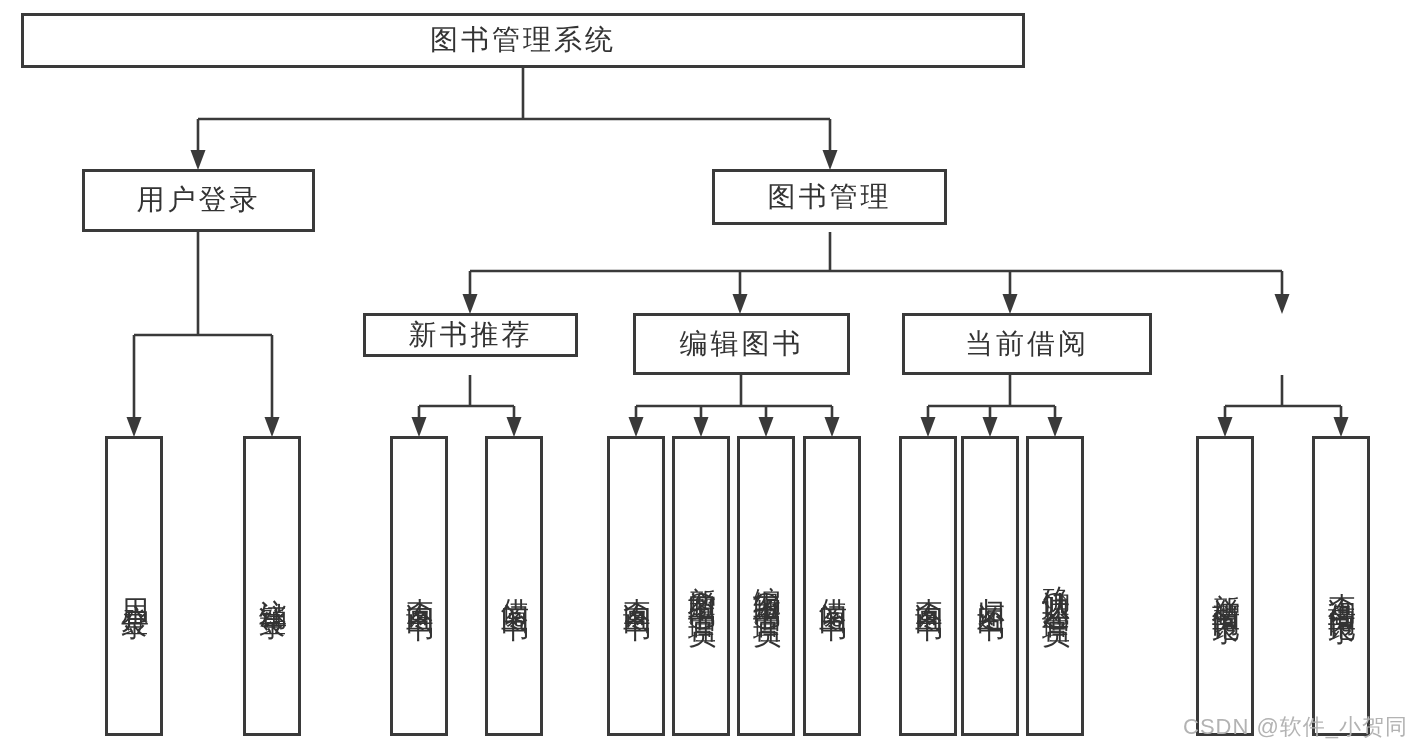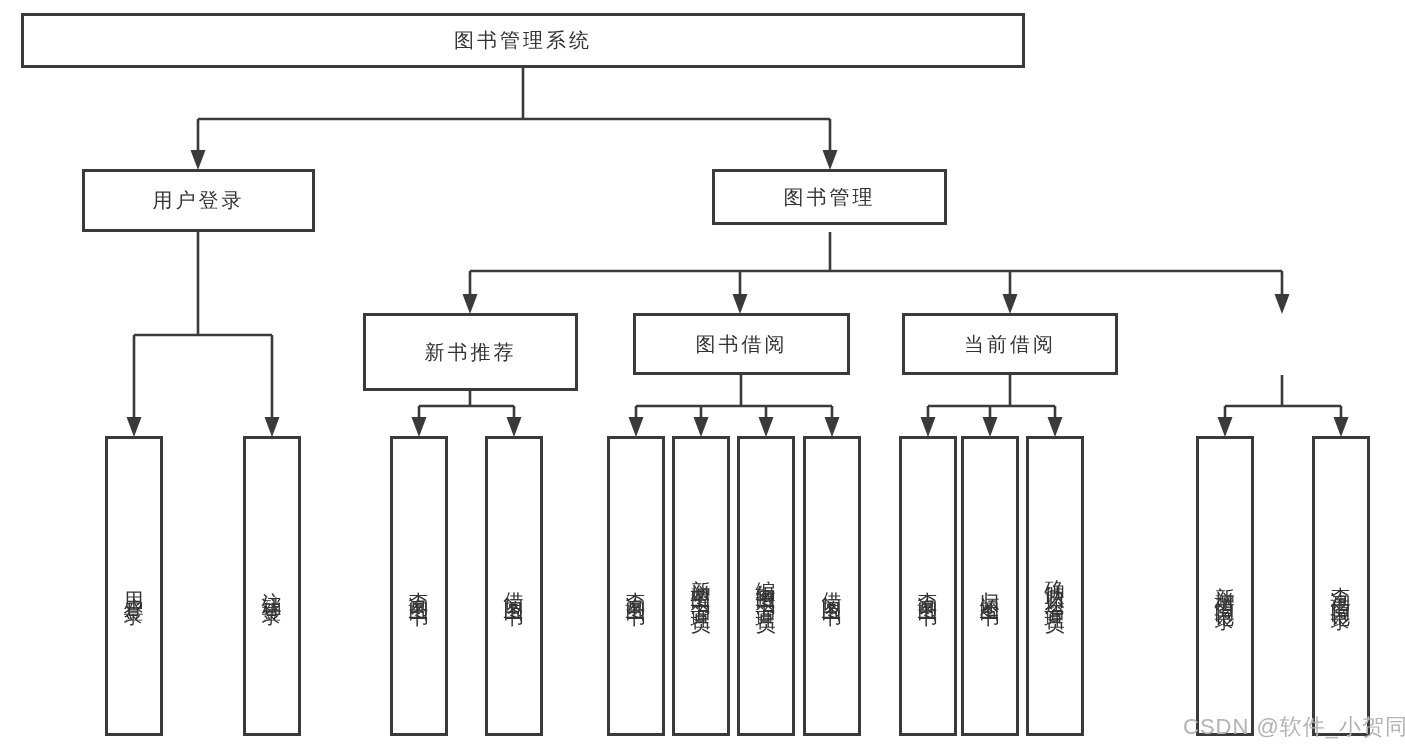--- a/index.html
+++ b/index.html
@@ -26,21 +26,21 @@
     box-sizing: border-box;
     background: #ffffff;
     border: 3px solid #3a3a3a;
     display: flex;
     align-items: center;
     justify-content: center;
     z-index: 2;
   }
   .node .lbl {
     color: #333333;
-    font-size: 20px;
+    font-size: 28px;
     letter-spacing: 3px;
     white-space: nowrap;
     line-height: 1.15;
   }
   .node.v .lbl {
     writing-mode: vertical-rl;
     text-orientation: mixed;
     letter-spacing: 5px;
     white-space: normal;
     line-height: 1.1;
@@ -105,27 +105,27 @@
     <span class="lbl">图书管理系统</span>
   </div>
 
   <div class="node" style="left:82px;top:169px;width:233px;height:63px">
     <span class="lbl">用户登录</span>
   </div>
   <div class="node" style="left:712px;top:169px;width:235px;height:56px">
     <span class="lbl">图书管理</span>
   </div>
 
-  <div class="node" style="left:363px;top:313px;width:215px;height:78px">
+  <div class="node" style="left:363px;top:313px;width:215px;height:44px">
     <span class="lbl">新书推荐</span>
   </div>
   <div class="node" style="left:633px;top:313px;width:217px;height:62px">
-    <span class="lbl">图书借阅</span>
+    <span class="lbl">编辑图书</span>
   </div>
-  <div class="node" style="left:902px;top:313px;width:216px;height:62px">
+  <div class="node" style="left:902px;top:313px;width:250px;height:62px">
     <span class="lbl">当前借阅</span>
   </div>
 
   <div class="node v" style="left:105px;top:436px;width:58px;height:300px">
     <span class="lbl">用户登录</span>
   </div>
   <div class="node v" style="left:243px;top:436px;width:58px;height:300px">
     <span class="lbl">注销登录</span>
   </div>
 

